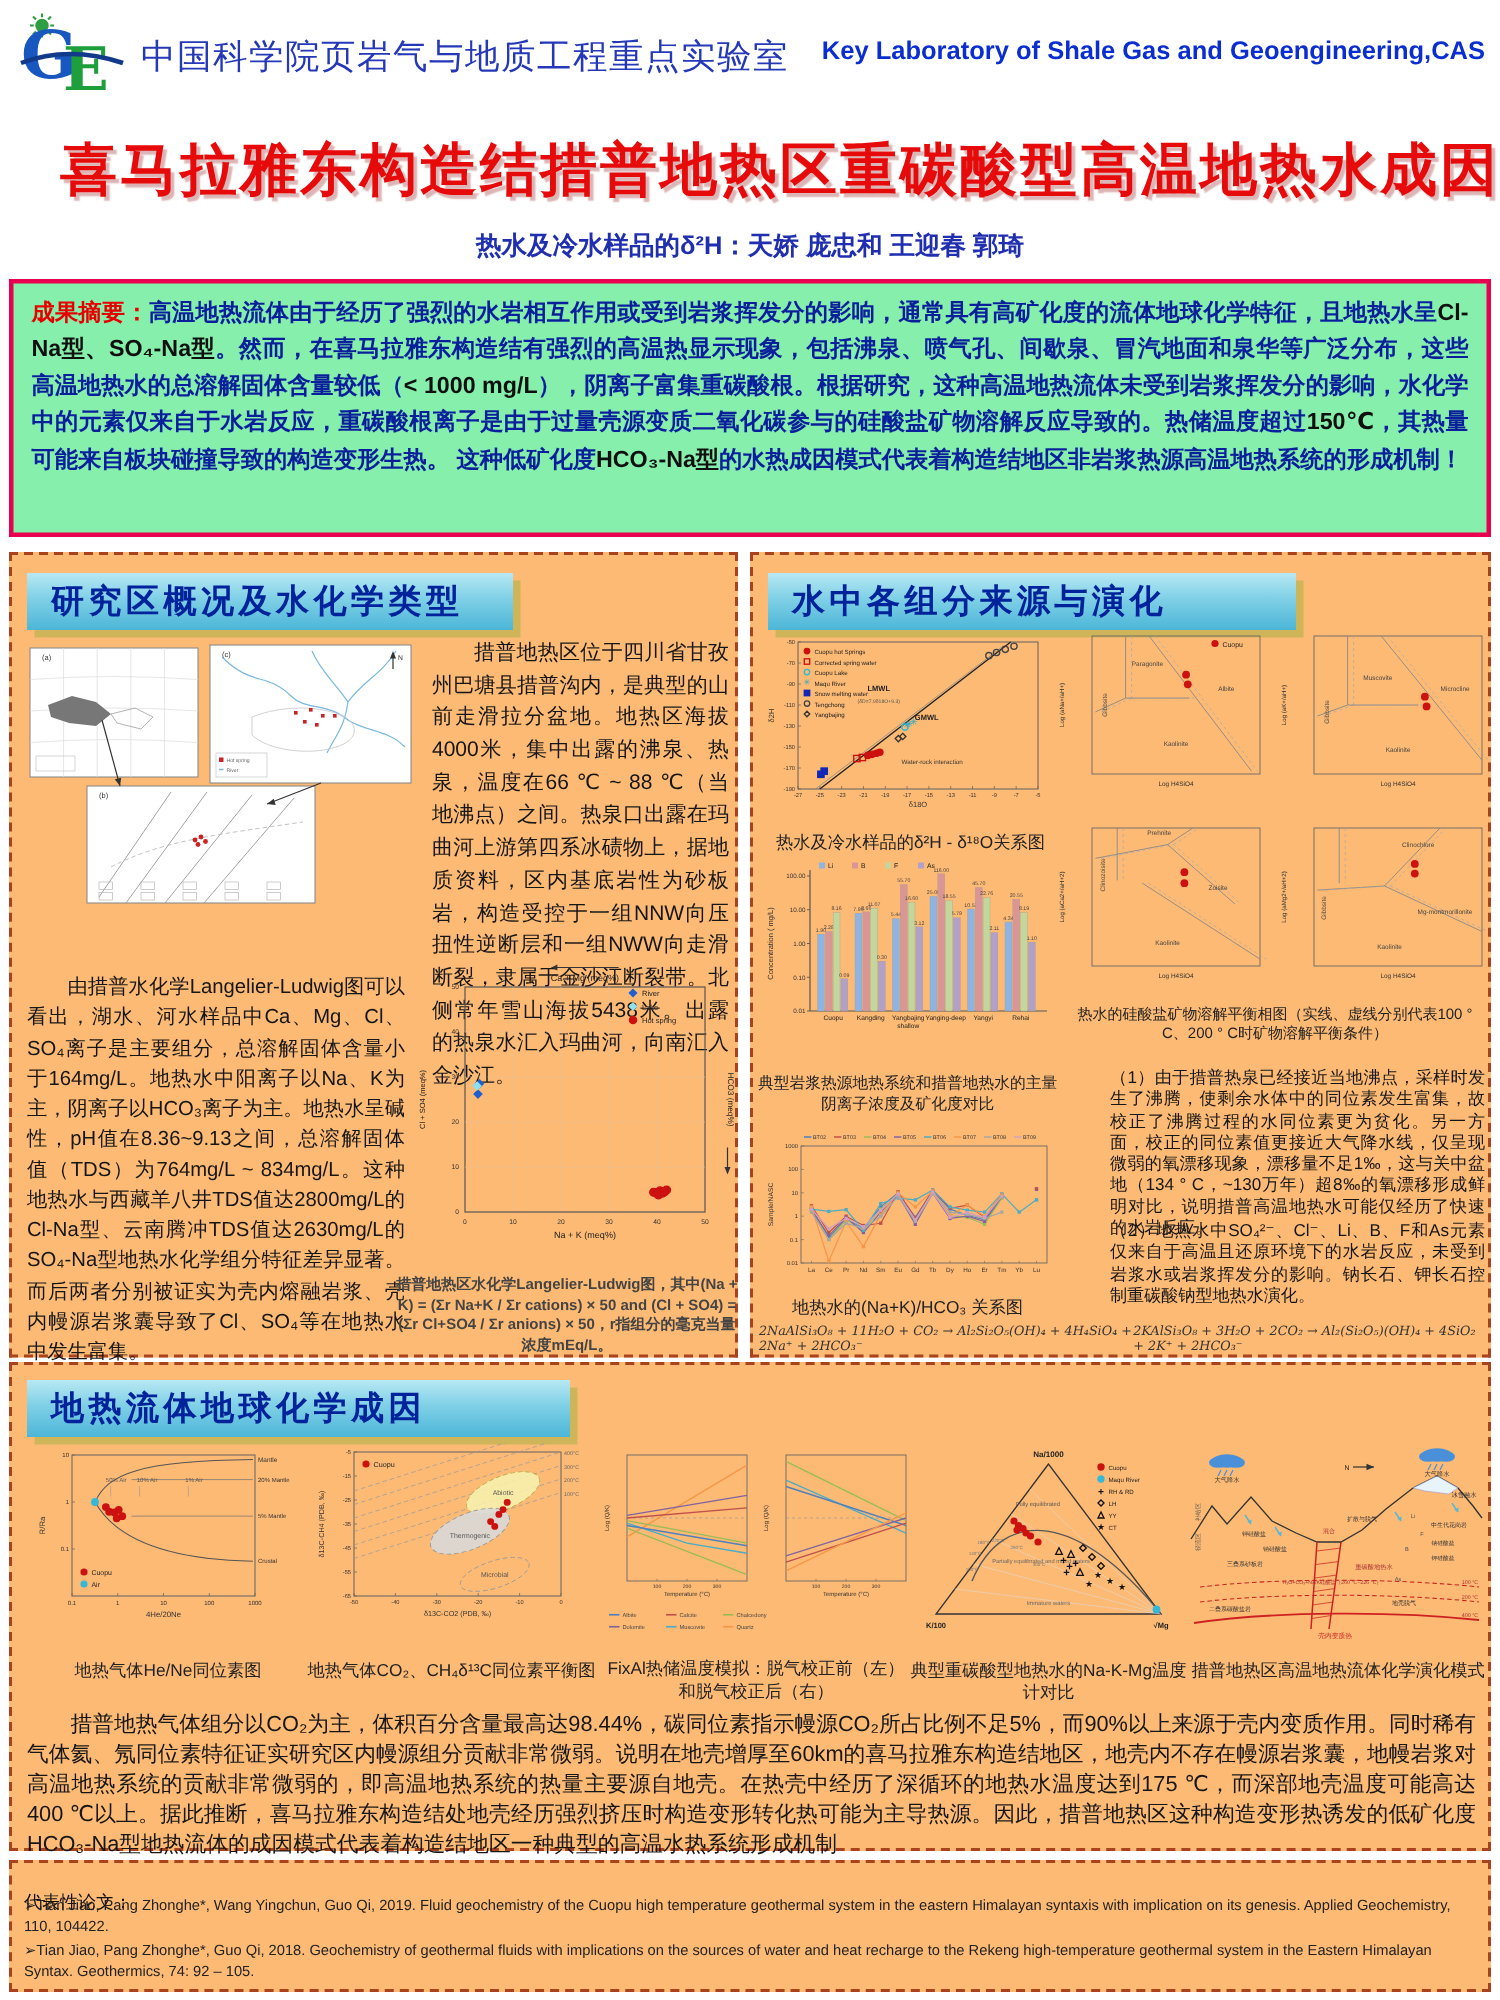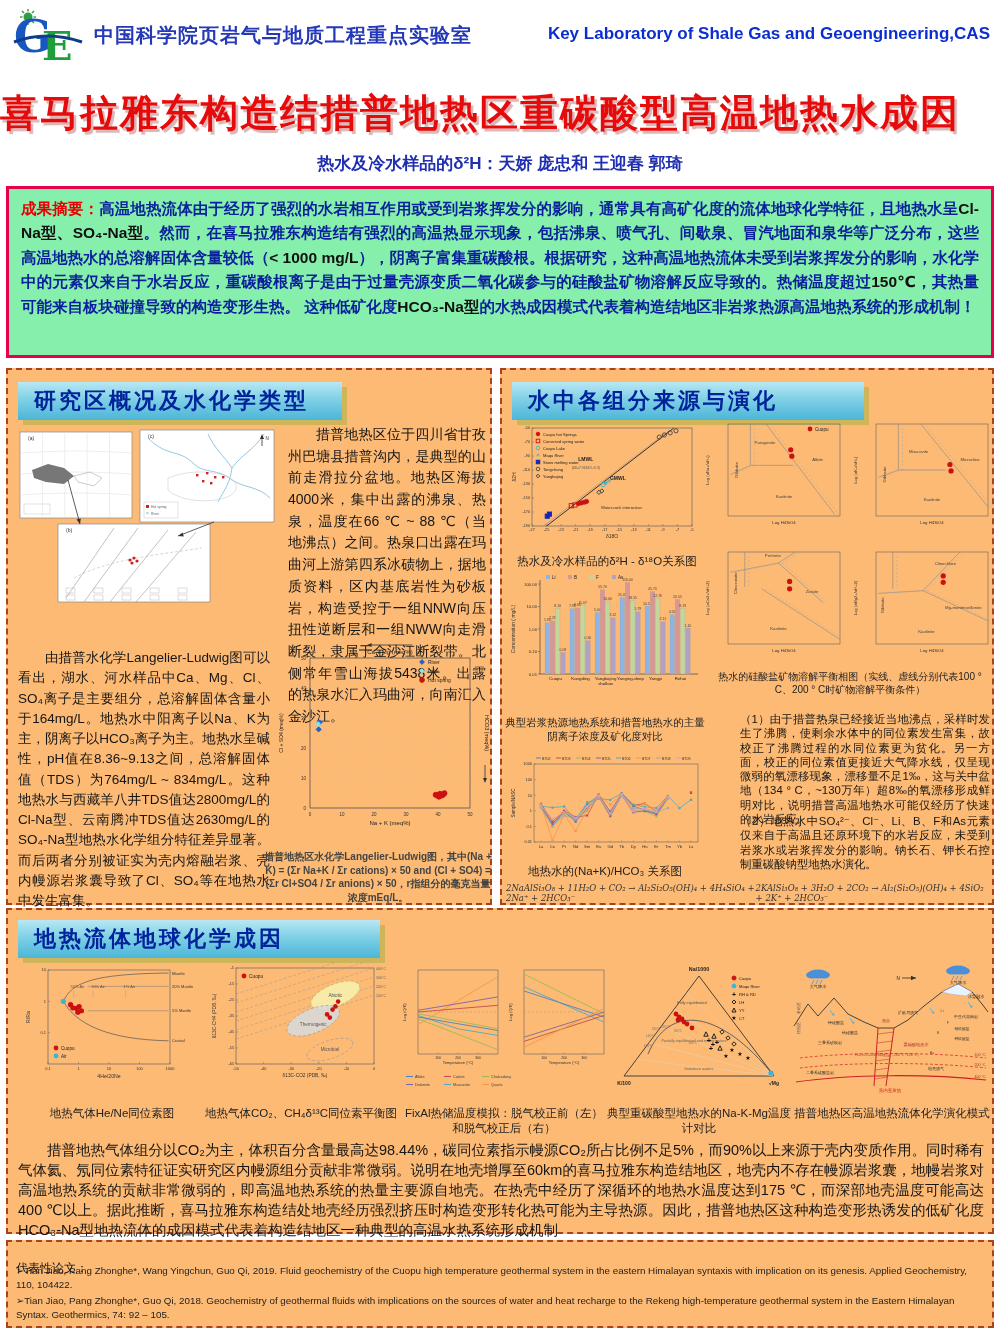--- a/index.html
+++ b/index.html
@@ -8,31 +8,31 @@
   svg{font-family:"Liberation Sans","DejaVu Sans",sans-serif}
   .abs{position:absolute}
   .panel{position:absolute;border:2px dashed #a9431e;background:#fdba74;box-sizing:border-box}
   .sec-head{position:absolute;display:flex;align-items:center;padding:0 16px;height:38px;
             background:linear-gradient(180deg,#b8e8f4 0%,#7fd0e6 45%,#4cb6d8 100%);
             color:#00239b;font-size:22px;font-weight:bold;letter-spacing:3px;
             box-shadow:5px 5px 0 rgba(150,175,60,.45)}
   .cap{position:absolute;text-align:center;color:#222;font-weight:normal}
   .capn{position:absolute;text-align:center;color:#333}
   .para{position:absolute;text-align:justify;color:#161616}
-  #title{position:absolute;top:88px;left:0;width:1000px;text-align:left;
+  #title{position:absolute;top:88px;left:0;width:1000px;text-align:right;
          font-size:38px;font-weight:bold;letter-spacing:2px;color:#e60a0a;
          text-shadow:2.5px 2.5px 1px rgba(190,120,120,.55)}
   #authors{position:absolute;top:152px;left:0;width:1000px;text-align:center;
            font-size:17px;font-weight:bold;color:#1f2fb0}
   #abstract{position:absolute;top:186px;left:6px;width:988px;height:172px;box-sizing:border-box;
             border:3px solid #e6004e;background:#86efac;padding:8px 12px;
             font-size:15.5px;font-weight:bold;line-height:1.58;text-align:justify;color:#0a1f9c}
   .seg-lead{color:#e60000}
   .seg-dark{color:#101010}
-  #hdr-cn{position:absolute;left:94px;top:16px;font-size:20px;font-weight:bold;color:#2438b8;letter-spacing:1px}
+  #hdr-cn{position:absolute;left:94px;top:16px;font-size:23px;font-weight:normal;color:#2438b8;letter-spacing:1px}
   #hdr-en{position:absolute;right:10px;top:18px;font-size:17px;font-weight:bold;color:#0a2ecf}
   .eq{font-family:"DejaVu Serif","Liberation Serif",serif;font-style:italic;font-size:8.5px;color:#333}
   .refitem{margin:0 0 3px 0}
 </style>
 </head>
 <body>
 
 <div class="abs" id="header" style="top:6px;left:0;width:1000px;height:64px">
   <div class="abs" style="left:12px;top:2px;width:72px;height:58px">
     <svg width="72" height="58" viewBox="0 0 72 58">

